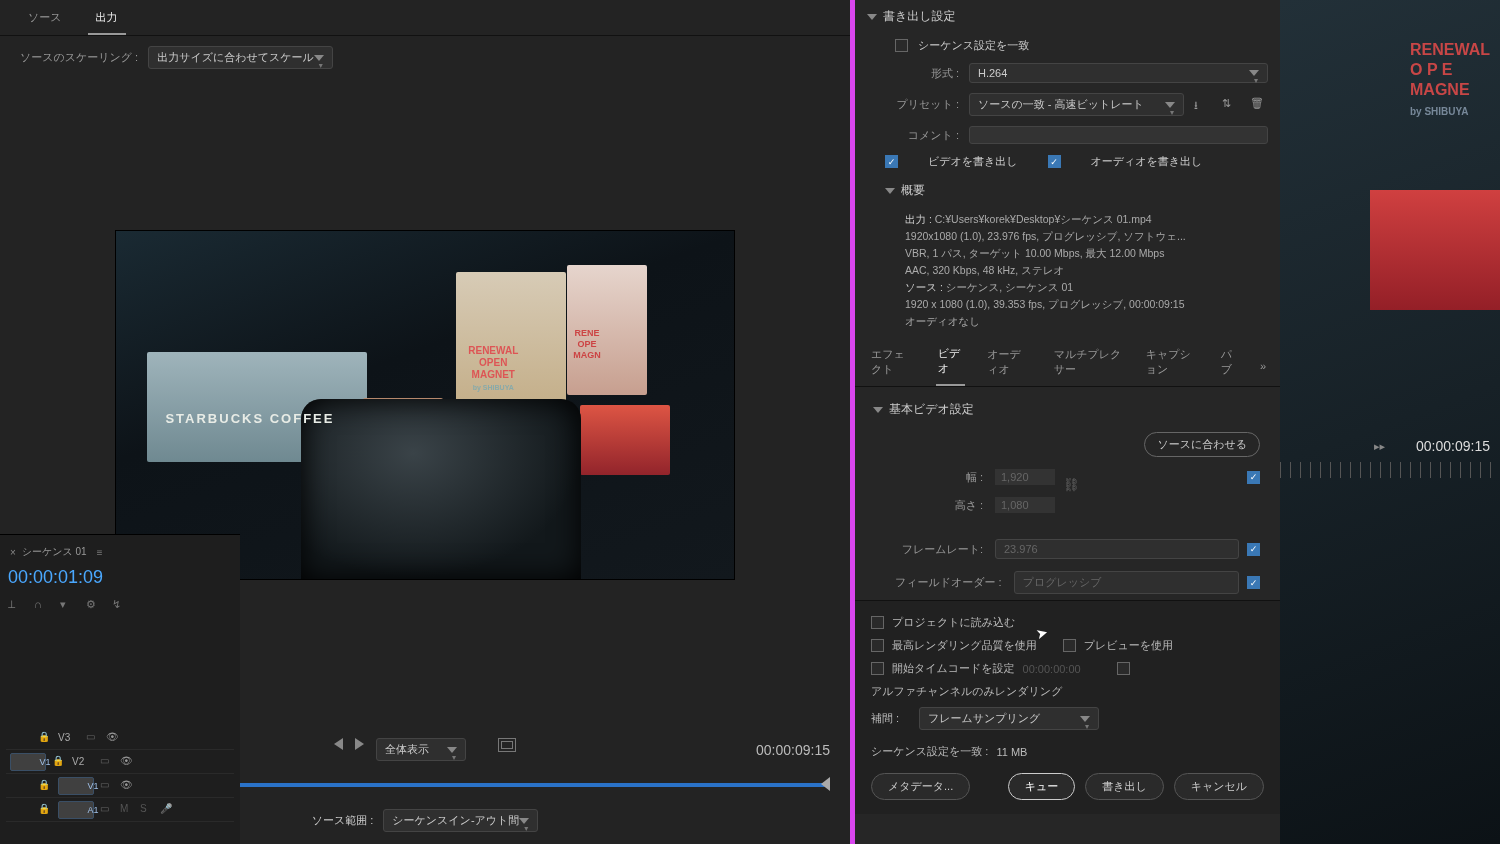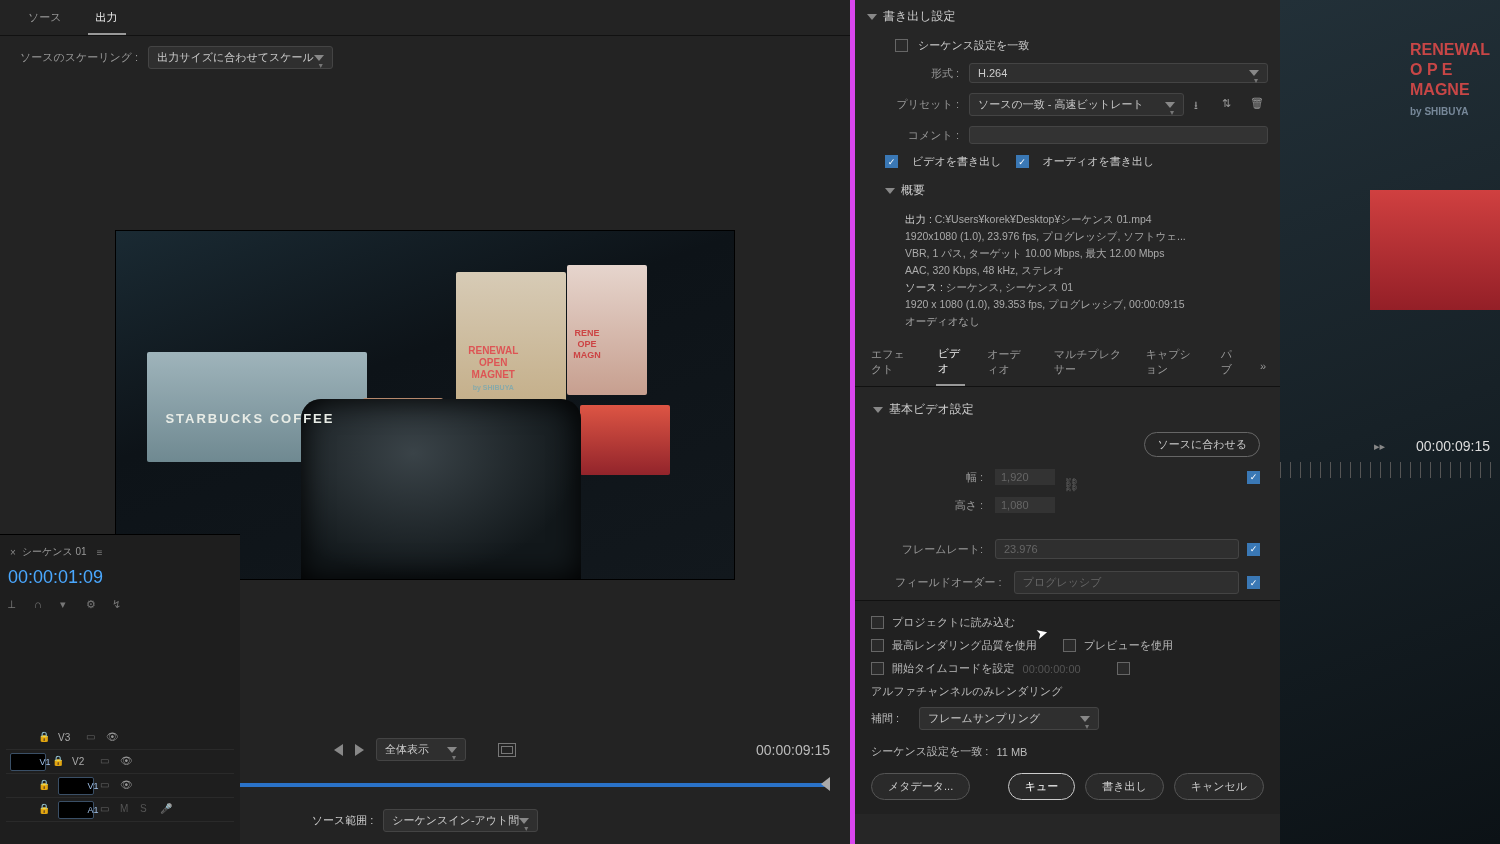--- a/index.html
+++ b/index.html
@@ -25,21 +25,21 @@
 .b4{left:75%;top:50%;width:90px;height:70px;background:linear-gradient(#d54,#92242b);}
 .b5{left:5%;top:35%;width:220px;height:110px;background:linear-gradient(#9fb4bb,#6f8991);}
 .sbux{position:absolute;left:8%;top:52%;color:#e8ece6;font-size:13px;letter-spacing:2px;font-weight:600;}
 .magnet{position:absolute;left:57%;top:33%;color:#d55;font-size:10px;line-height:12px;text-align:center;font-weight:700;}
 .magnet2{position:absolute;left:74%;top:28%;color:#c44;font-size:9px;line-height:11px;text-align:center;font-weight:700;}
 .car{position:absolute;left:30%;bottom:0;width:280px;height:180px;background:radial-gradient(ellipse at 40% 30%,#3a4348,#12181b 70%);border-radius:20px 20px 0 0;box-shadow:0 0 30px #000 inset;}
 
 .preview-ctrl { display:flex; justify-content:space-between; align-items:center; padding:8px 20px; }
 .tc-in { color:#2fa0ff; font-size:14px; font-weight:500;}
 .tc-out { color:#bbb; font-size:14px;}
-.ctrl-mid { display:flex; align-items:center; gap:12px;}
+.ctrl-mid { display:flex; gap:12px;}
 .tri{width:0;height:0;border-top:6px solid transparent;border-bottom:6px solid transparent;}
 .tri.l{border-right:9px solid #888;}
 .tri.r{border-left:9px solid #888;}
 .safe-icon{width:18px;height:14px;border:1px solid #777;position:relative;margin-left:20px;}
 .safe-icon:after{content:"";position:absolute;inset:2px;border:1px solid #777;}
 
 .scrub { padding:0 20px 10px; position:relative; }
 .scrub-track{height:4px;background:#2a72c8;border-radius:2px;position:relative;margin:14px 4px 6px;}
 .scrub-play{position:absolute;top:-10px;left:12%;width:10px;height:12px;background:#2fa0ff;clip-path:polygon(50% 100%,0 0,100% 0);}
 .scrub-end{position:absolute;right:-4px;top:-6px;width:0;height:0;border-top:7px solid transparent;border-bottom:7px solid transparent;border-right:9px solid #aaa;}
@@ -49,21 +49,21 @@
 
 
 .bl-panel { position:absolute; left:0; bottom:0; width:240px; height:310px; background:#1e1e1e; border-top:1px solid #000; padding:6px;}
 .seq-head{display:flex;align-items:center;gap:6px;color:#999;font-size:10px;padding:4px;}
 .seq-head .x{color:#888;}
 .bl-tc{color:#4aa8ff;font-size:18px;padding:4px 2px;}
 .tool-icons{display:flex;gap:12px;padding:6px 2px 14px;color:#777;}
 .tool-icons span{width:14px;height:14px;display:inline-block;}
 .track-row{display:flex;align-items:center;gap:6px;height:24px;border-bottom:1px solid #2a2a2a;padding:0 4px;}
 .trk-toggle{width:22px;height:18px;border:1px solid #3a4f66;color:#9fbfe6;font-size:9px;display:flex;align-items:center;justify-content:center;border-radius:2px;}
-.trk-toggle.active{background:#000000;padding-left:34px;}
+.trk-toggle.active{background:#404040;padding-left:34px;}
 .trk-ico{width:14px;height:14px;color:#666;font-size:10px;}
 .trk-label{color:#aaa;font-size:10px;width:22px;}
 .eye:before{content:"\1F441";font-size:10px;color:#999;}
 
 
 .right-col{flex:0 0 430px;background:#262626;border-left:5px solid #d946ef;display:flex;flex-direction:column;overflow:hidden;}
 .sec-head{display:flex;align-items:center;gap:6px;padding:8px 12px;color:#ccc;font-size:12px;}
 .chev{width:0;height:0;border-left:5px solid transparent;border-right:5px solid transparent;border-top:6px solid #888;}
 .form-row{display:flex;align-items:center;padding:5px 12px 5px 40px;gap:10px;}
 .form-row label{color:#999;min-width:64px;text-align:right;}
@@ -198,21 +198,21 @@
       <span class="icon-btn">⇅</span>
       <span class="icon-btn">🗑</span>
     </div>
 
     <div class="form-row">
       <label>コメント :</label>
       <div class="select" style="background:#333;min-height:18px"></div>
     </div>
 
 
-    <div class="form-row" style="padding-left:30px;gap:14px">
+    <div class="form-row" style="padding-left:30px;gap:30px">
       <span class="check on"></span>
       <span>ビデオを書き出し</span>
       <span class="check on"></span>
       <span>オーディオを書き出し</span>
     </div>
 
     <div class="sec-head" style="padding-left:30px">
       <span class="chev"></span>
       <span>概要</span>
     </div>

